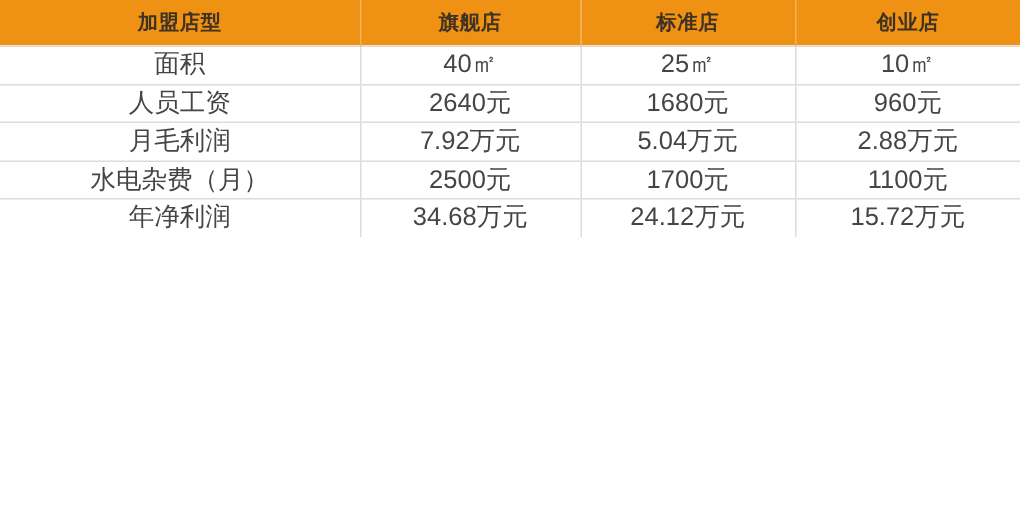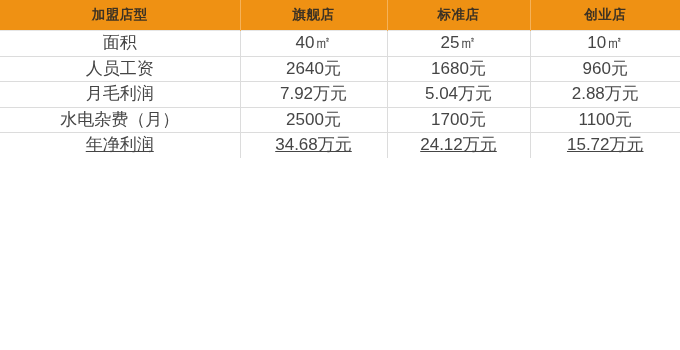--- a/index.html
+++ b/index.html
@@ -48,21 +48,21 @@
     vertical-align: middle;
     background: #ffffff;
     border-top: 1px solid #dcdcdc;
     border-right: 1px solid #dcdcdc;
     white-space: nowrap;
     overflow: hidden;
   }
   #franchise-table tbody td:last-child { border-right: none; }
   #franchise-table tbody tr:first-child td { border-top: none; }
   #franchise-table tbody tr:first-child td { border-top: 1px solid #e6e6e6; }
-  #franchise-table tbody tr:last-child td { border-bottom: none; text-decoration: underline; }
+  #franchise-table tbody tr:last-child td { border-bottom: none; }
 </style>
 </head>
 <body>
 
 <table id="franchise-table">
   <colgroup>
     <col class="c-label">
     <col class="c-a">
     <col class="c-b">
     <col class="c-c">

